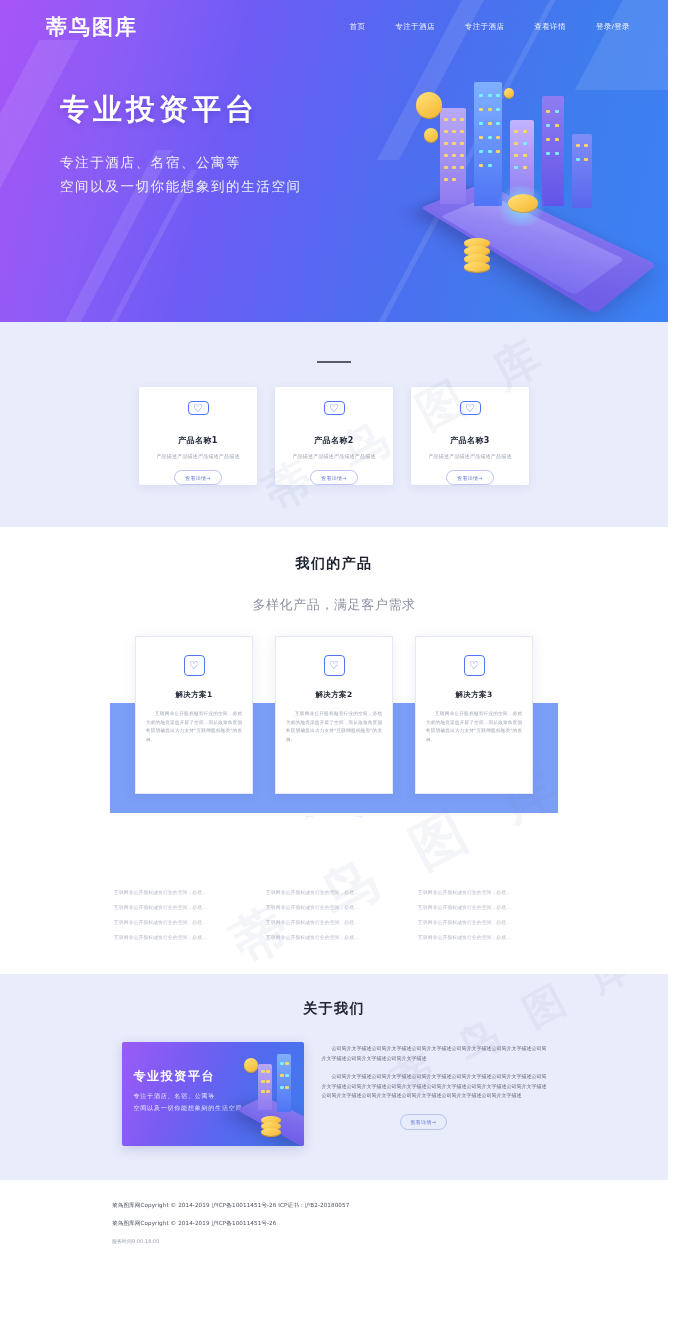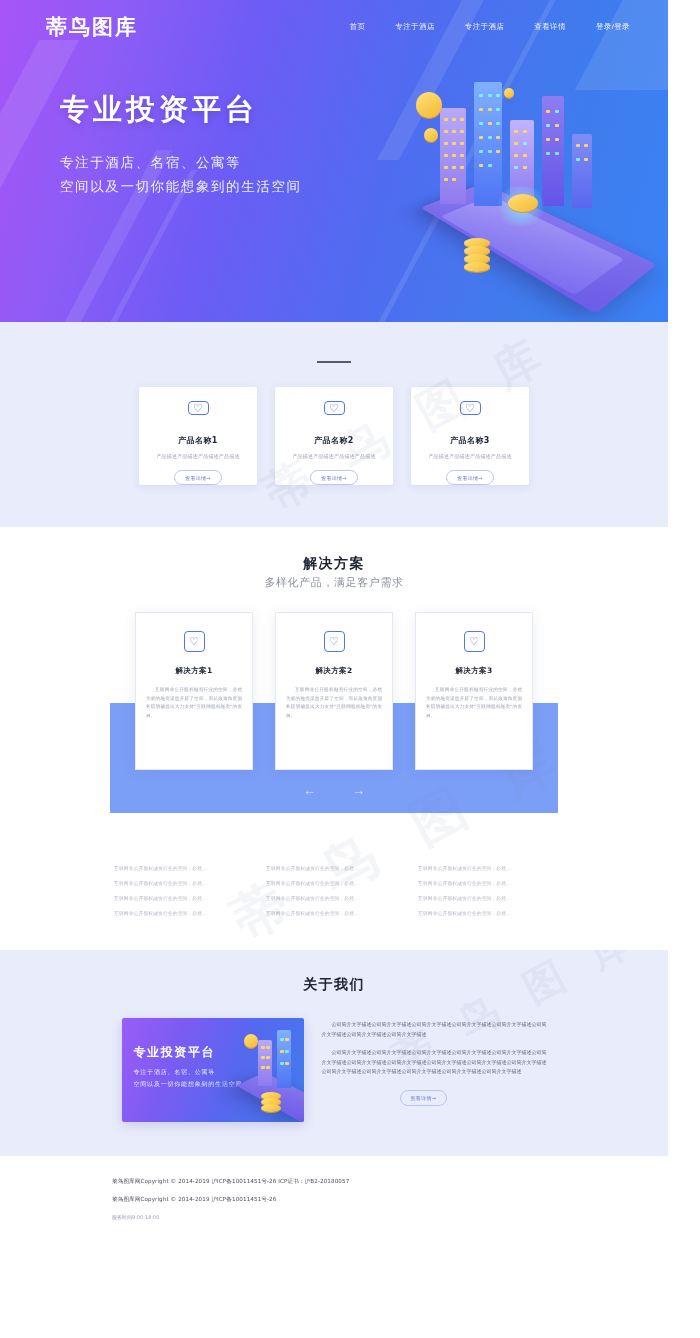--- a/index.html
+++ b/index.html
@@ -87,21 +87,21 @@
     background:radial-gradient(circle,rgba(120,240,255,.75),rgba(120,240,255,0) 65%);
   }
 
   
   .sec-title {
     text-align:center; font-size:14px; font-weight:bold; color:#1f2430;
     letter-spacing:1.4px; font-family:"DejaVu Sans","Liberation Sans",sans-serif;
   }
   .sec-rule { width:34px; height:2px; background:#555b6b; margin:9px auto 0; }
   .sec-sub {
-    text-align:center; font-size:11px; color:#8b90a0; margin-top:2px;
+    text-align:center; font-size:13px; color:#8b90a0; margin-top:23px;
     letter-spacing:.6px; font-family:"DejaVu Sans","Liberation Sans",sans-serif;
   }
 
   .heart-box {
     width:21px; height:21px; border:1.4px solid #4f74f5; border-radius:4px;
     display:flex; align-items:center; justify-content:center;
     color:#4f74f5; font-size:11px; line-height:1;
   }
 
   
@@ -363,21 +363,21 @@
         <div class="heart-box">♡</div>
         <div class="pcard-title">产品名称3</div>
         <div class="pcard-desc">产品描述产品描述产品描述产品描述</div>
         <button class="pbtn">查看详情→</button>
       </div>
 
     </div>
   </section>
 
   <section class="solutions">
-    <h2 class="sec-title">解决方案</h2>
+    <h2 class="sec-title">我们的产品</h2>
     <div class="sec-sub">多样化产品，满足客户需求</div>
 
     <div class="sol-band"></div>
 
     <div class="sol-cards">
 
       <div class="scard">
         <div class="heart-box">♡</div>
         <div class="scard-title">解决方案1</div>
         <div class="scard-body">互联网非公开股权融资行业的空间，必然为新的融资渠道开辟了空间，而从政策角度国务院明确提出大力支持"互联网股权融资"的发展。</div>

